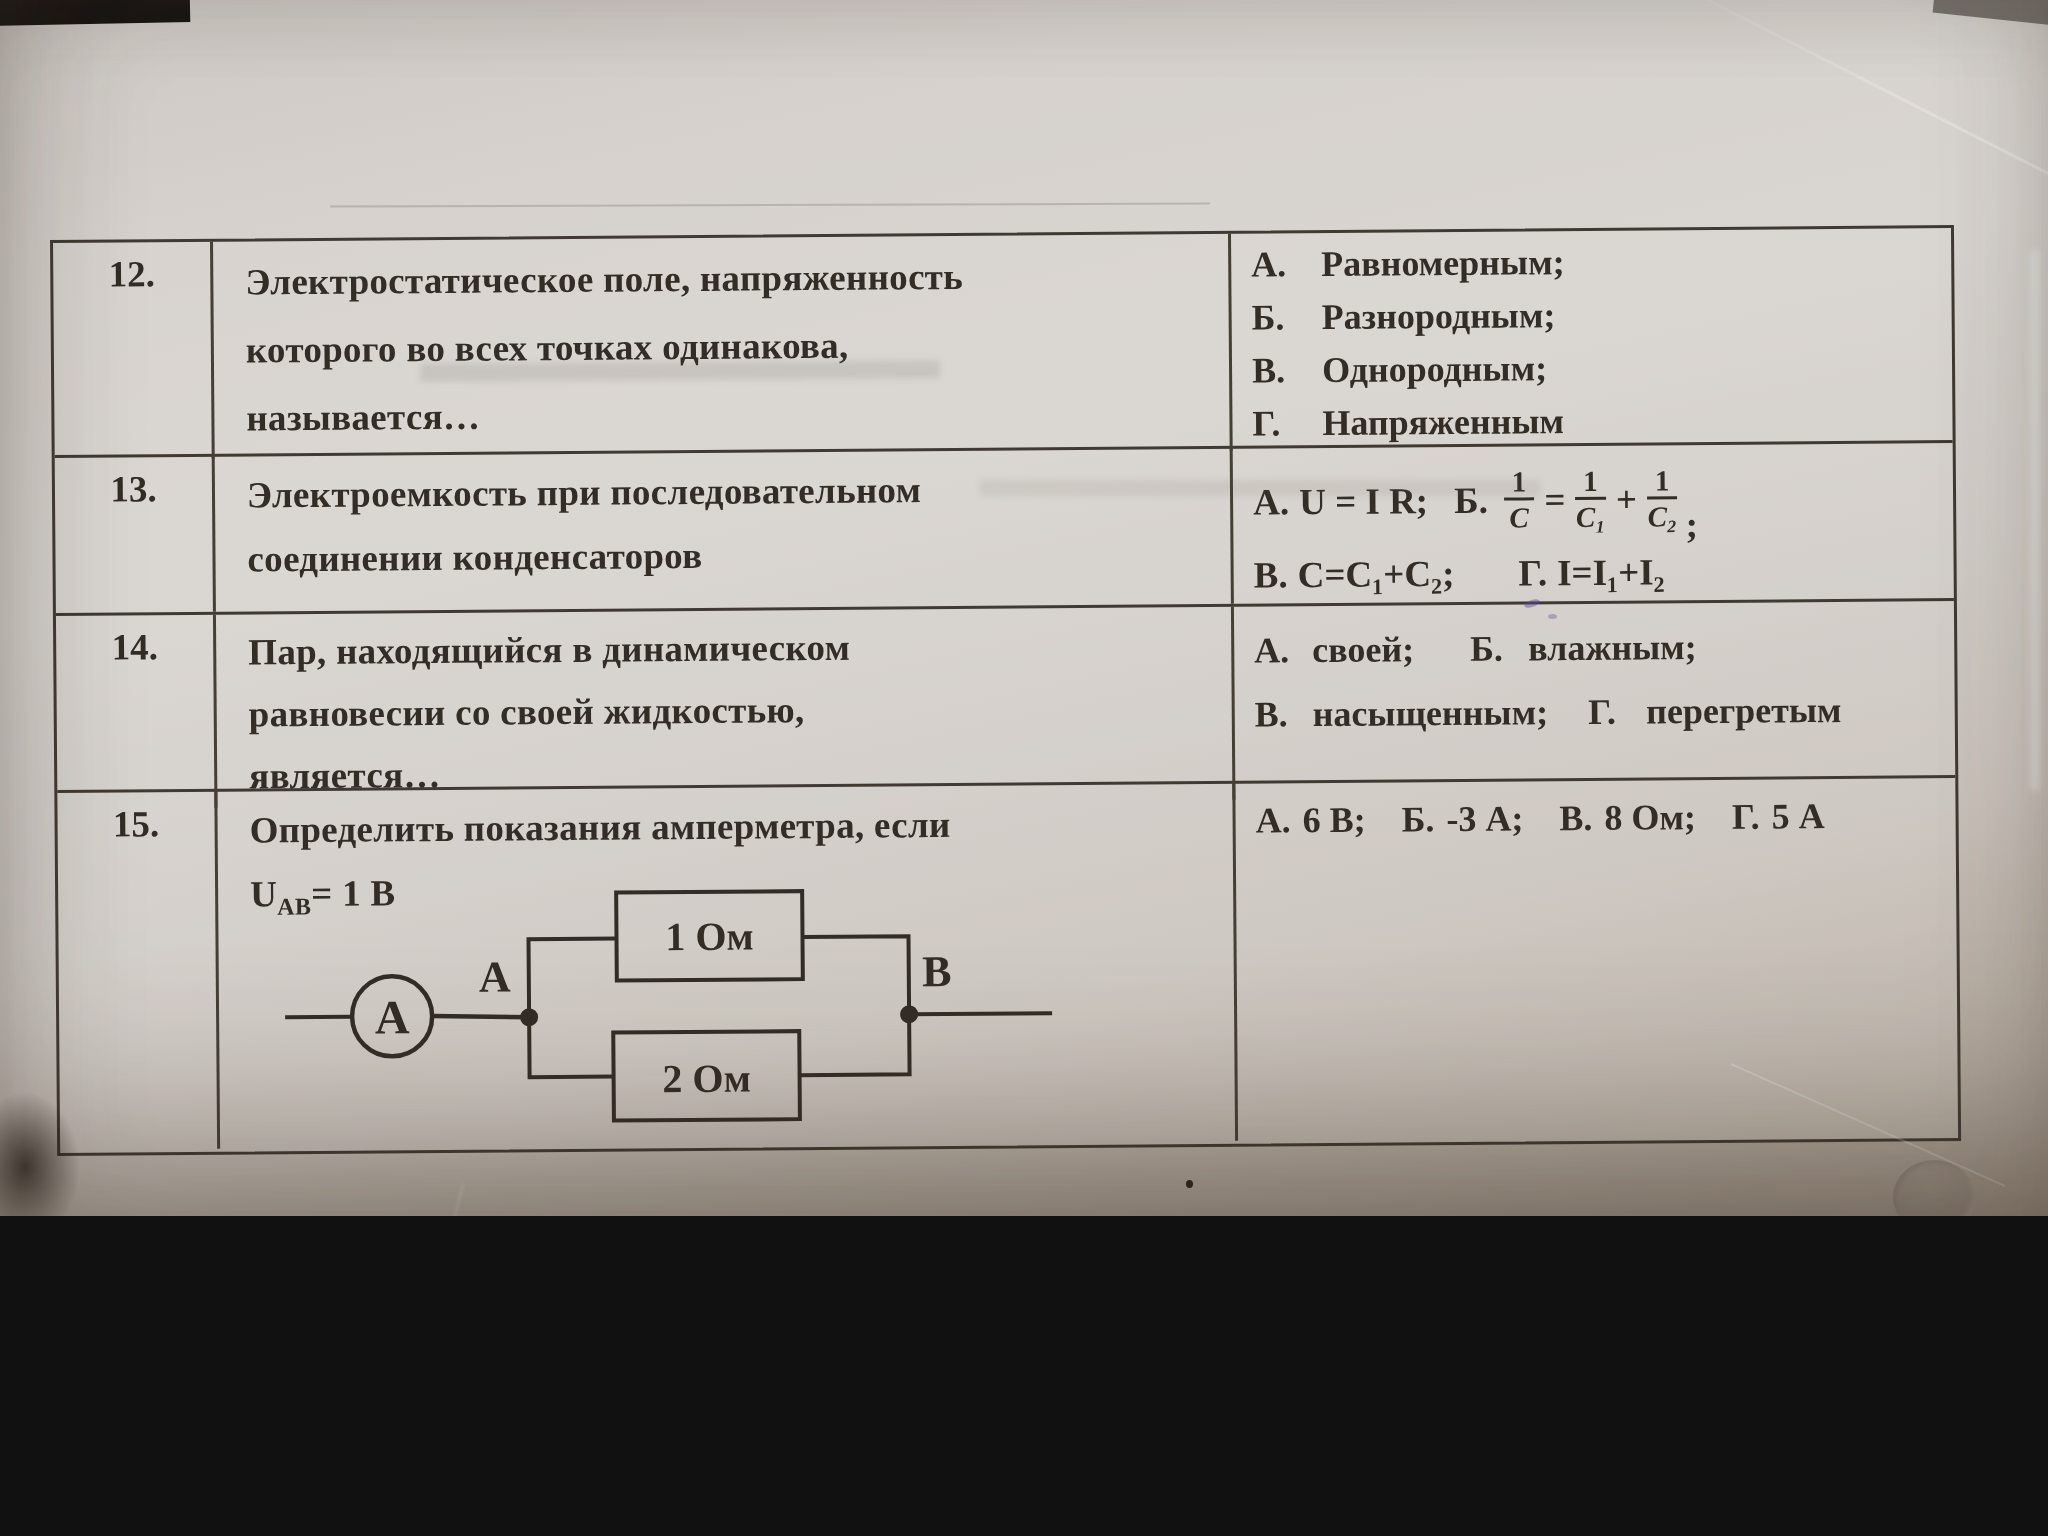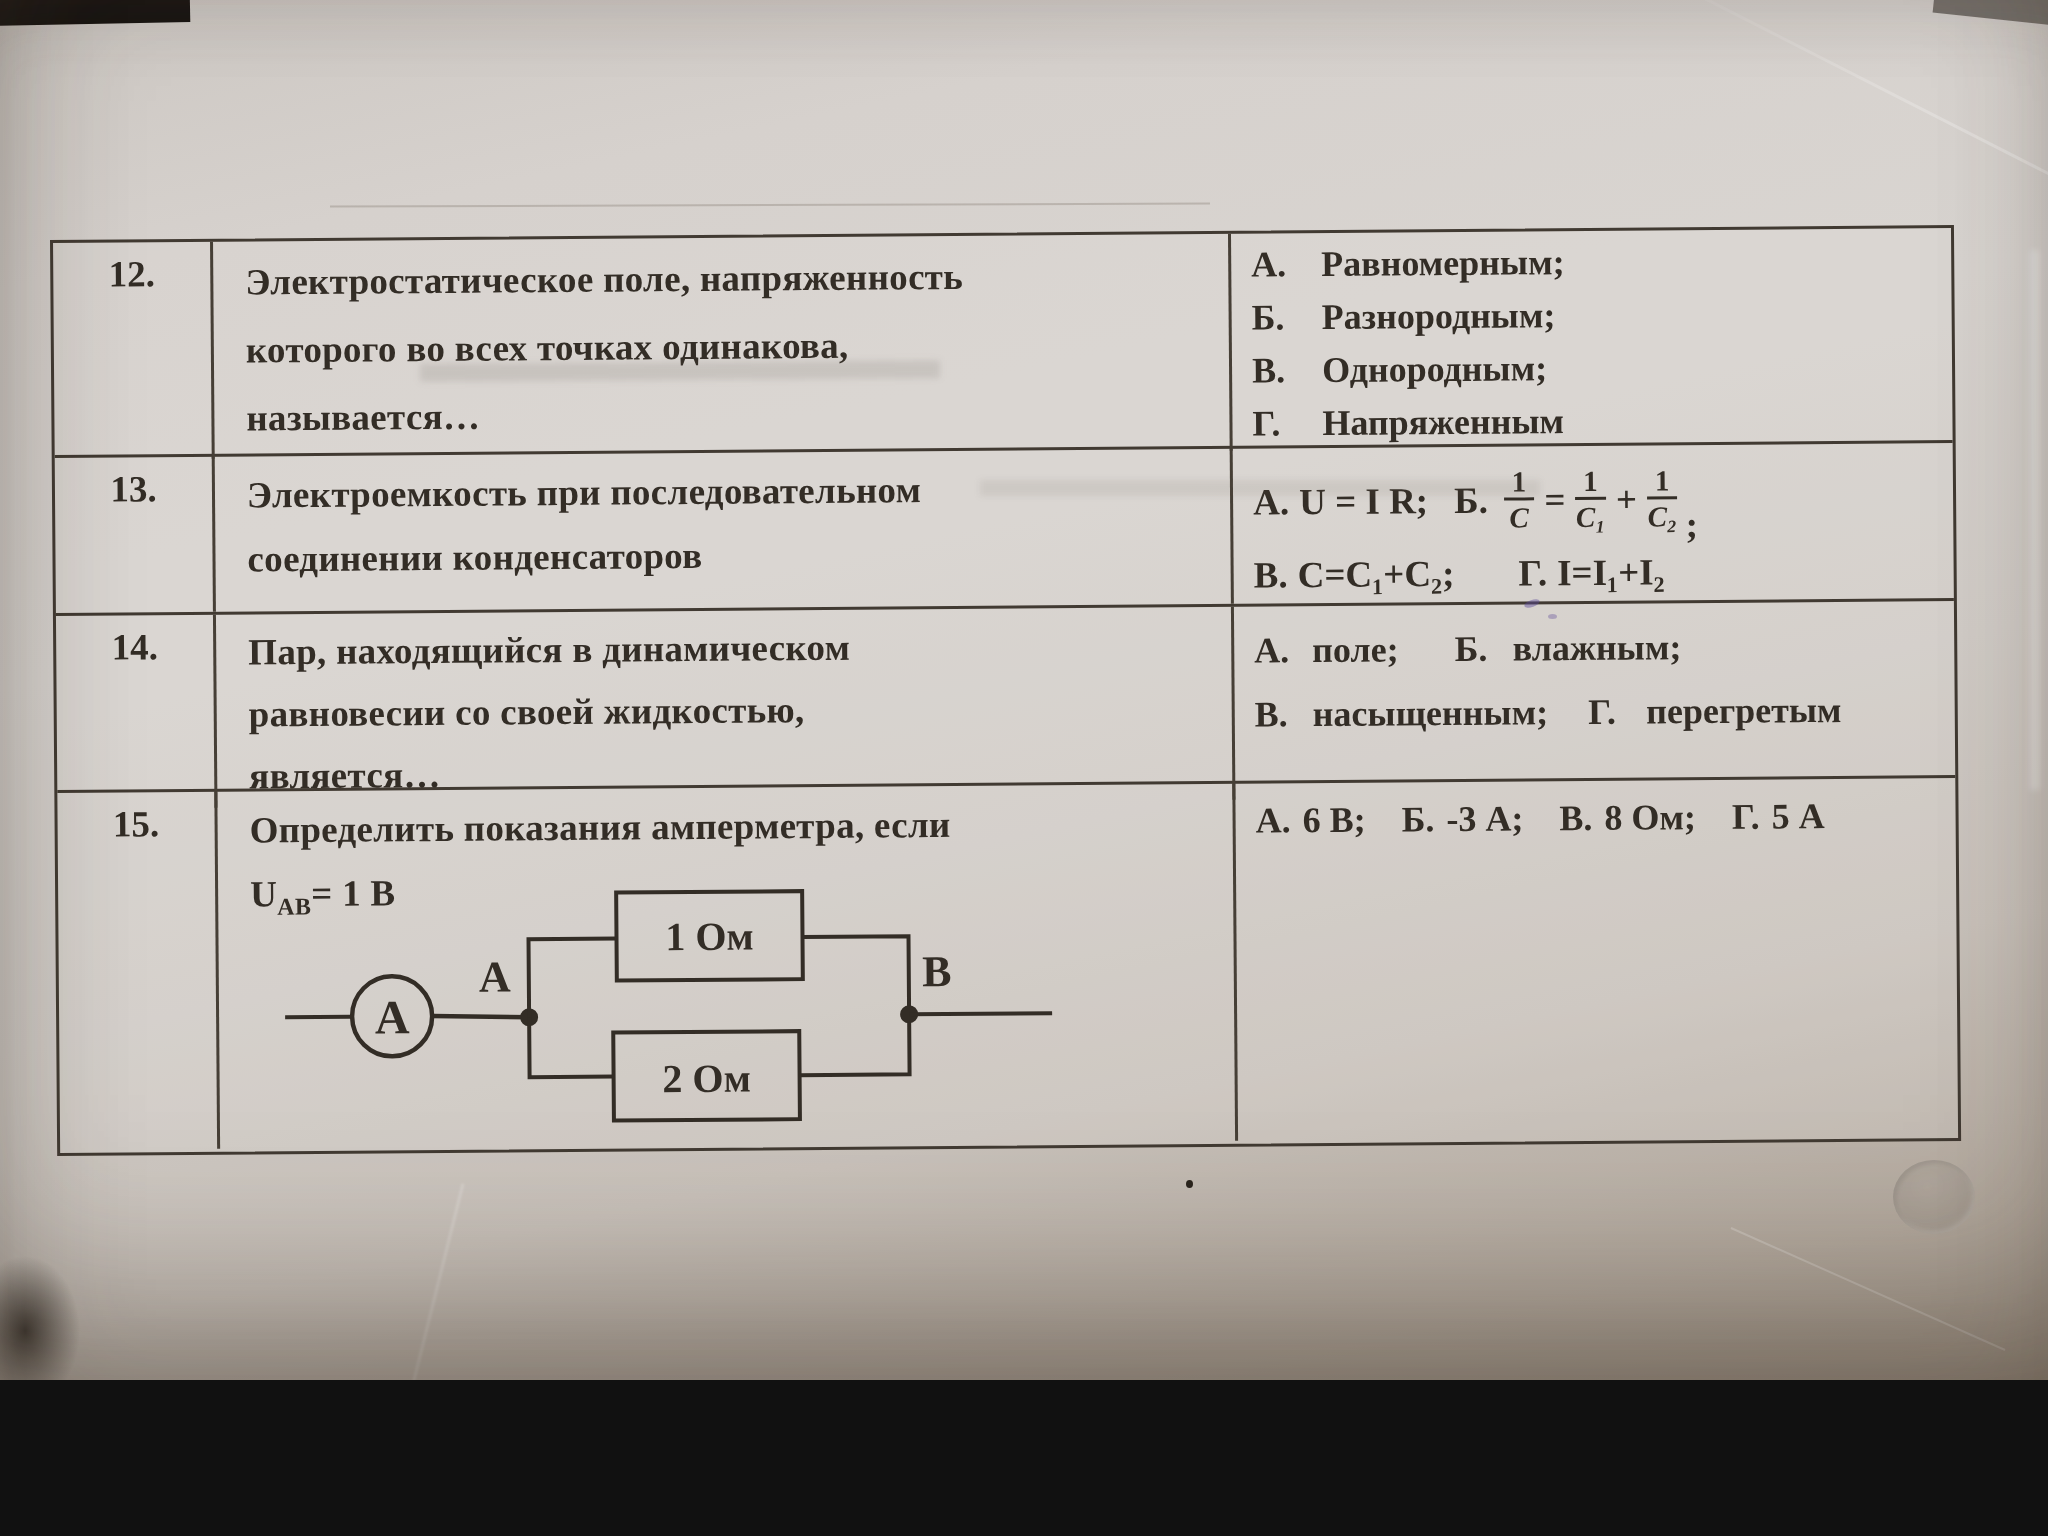--- a/index.html
+++ b/index.html
@@ -1,18 +1,18 @@
 <!DOCTYPE html>
 <html><head>
 <meta charset="utf-8">
 <style>
   html,body{margin:0;padding:0;background:#111;}
   #photo{
     position:relative;
-    width:2048px;height:1380px;
+    width:2048px;height:1216px;
     overflow:hidden;
     background:linear-gradient(168deg,#ccc7c2 0%, #d6d1cd 16%, #d9d5d1 38%, #d2cdc8 58%, #c9c2bb 74%, #b3a99e 90%, #a2978a 100%);
     font-family:"Liberation Serif","DejaVu Serif",serif;
     color:#332d26;
   }
   
   .vignette{
     position:absolute;inset:0;pointer-events:none;
     box-shadow:
       inset 0 -140px 180px -70px rgba(55,44,32,.42),
@@ -154,21 +154,21 @@
     <div class="trow r14">
       <div class="cell-num">14.</div>
       <div class="cell-q">
         <div class="qline" style="line-height:62px">Пар, находящийся в динамическом</div>
         <div class="qline" style="line-height:62px">равновесии со своей жидкостью,</div>
         <div class="qline" style="line-height:62px">является…</div>
       </div>
       <div class="cell-opt" style="padding-top:12px">
         <div class="optline wide">
           <span class="letter">А.</span>
-          <span class="txt">поле;</span>
+          <span class="txt">своей;</span>
           <span class="gap"></span>
           <span class="letter">Б.</span>
           <span class="txt">влажным;</span>
         </div>
         <div class="optline wide">
           <span class="letter">В.</span>
           <span class="txt">насыщенным;</span>
           <span class="gap" style="width:40px"></span>
           <span class="letter">Г.</span>
           <span class="txt">перегретым</span>

